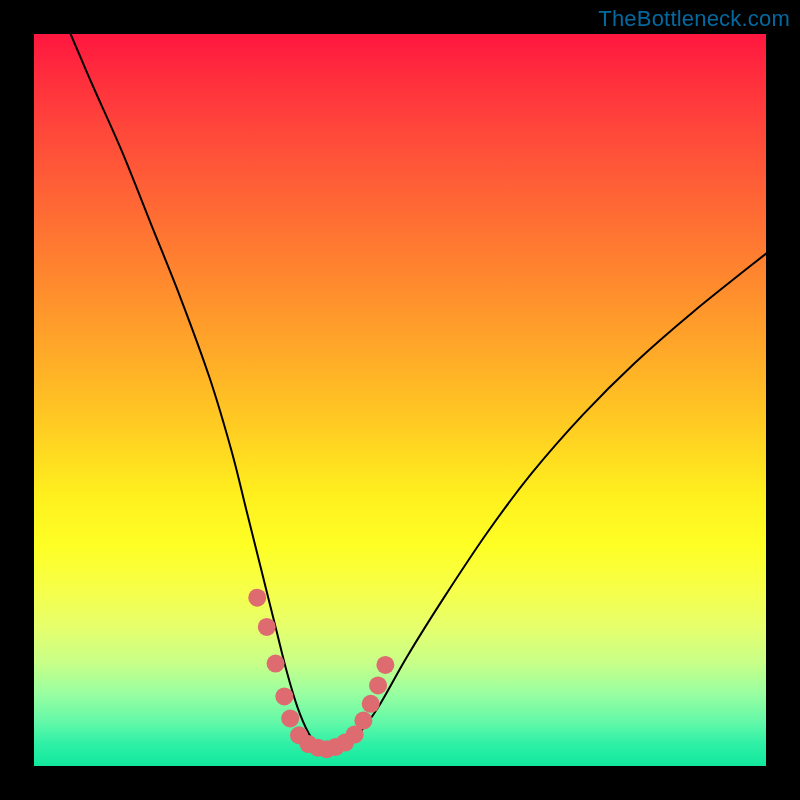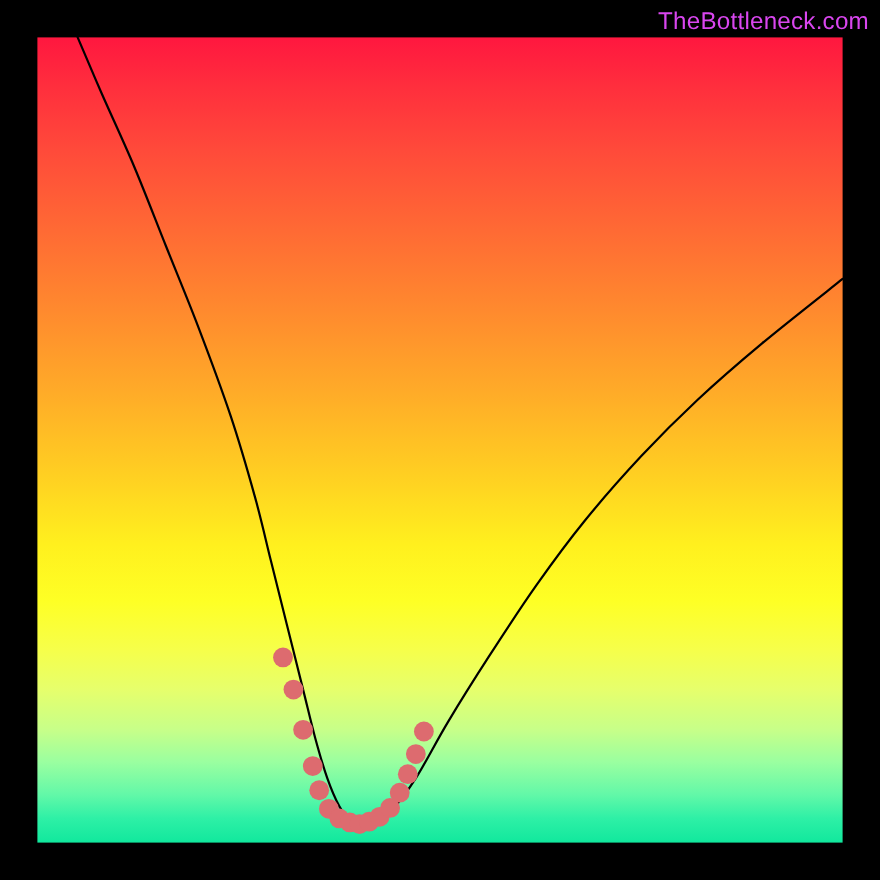--- a/index.html
+++ b/index.html
@@ -42,21 +42,21 @@
       #9affa0 90%,
       #63f8a8 94%,
       #2ef0a6 97%,
       #11e89d 100%
     );
   }
   .watermark {
     position: absolute;
     top: 6px;
     right: 10px;
-    color: #d946ef;
+    color: #0369a1;
     font-size: 22px;
     letter-spacing: 0.2px;
     font-weight: 500;
   }
   svg.curve {
     position: absolute;
     top: 0;
     left: 0;
     width: 732px;
     height: 732px;

